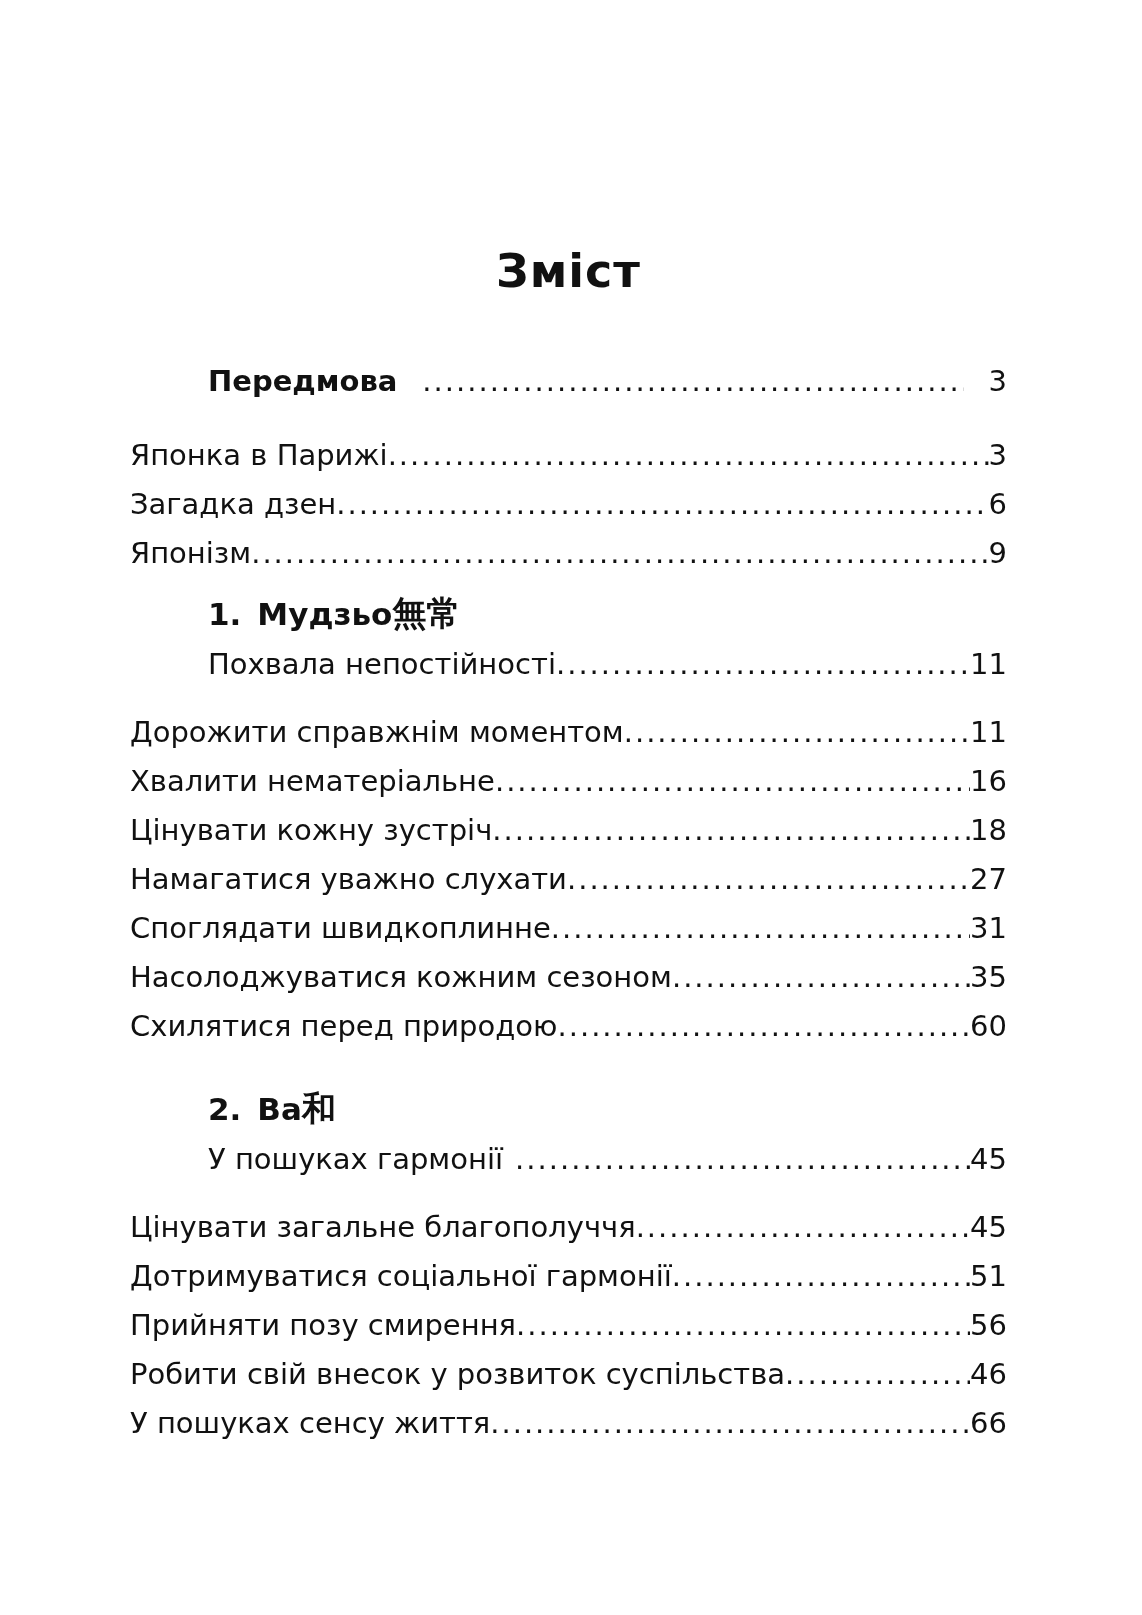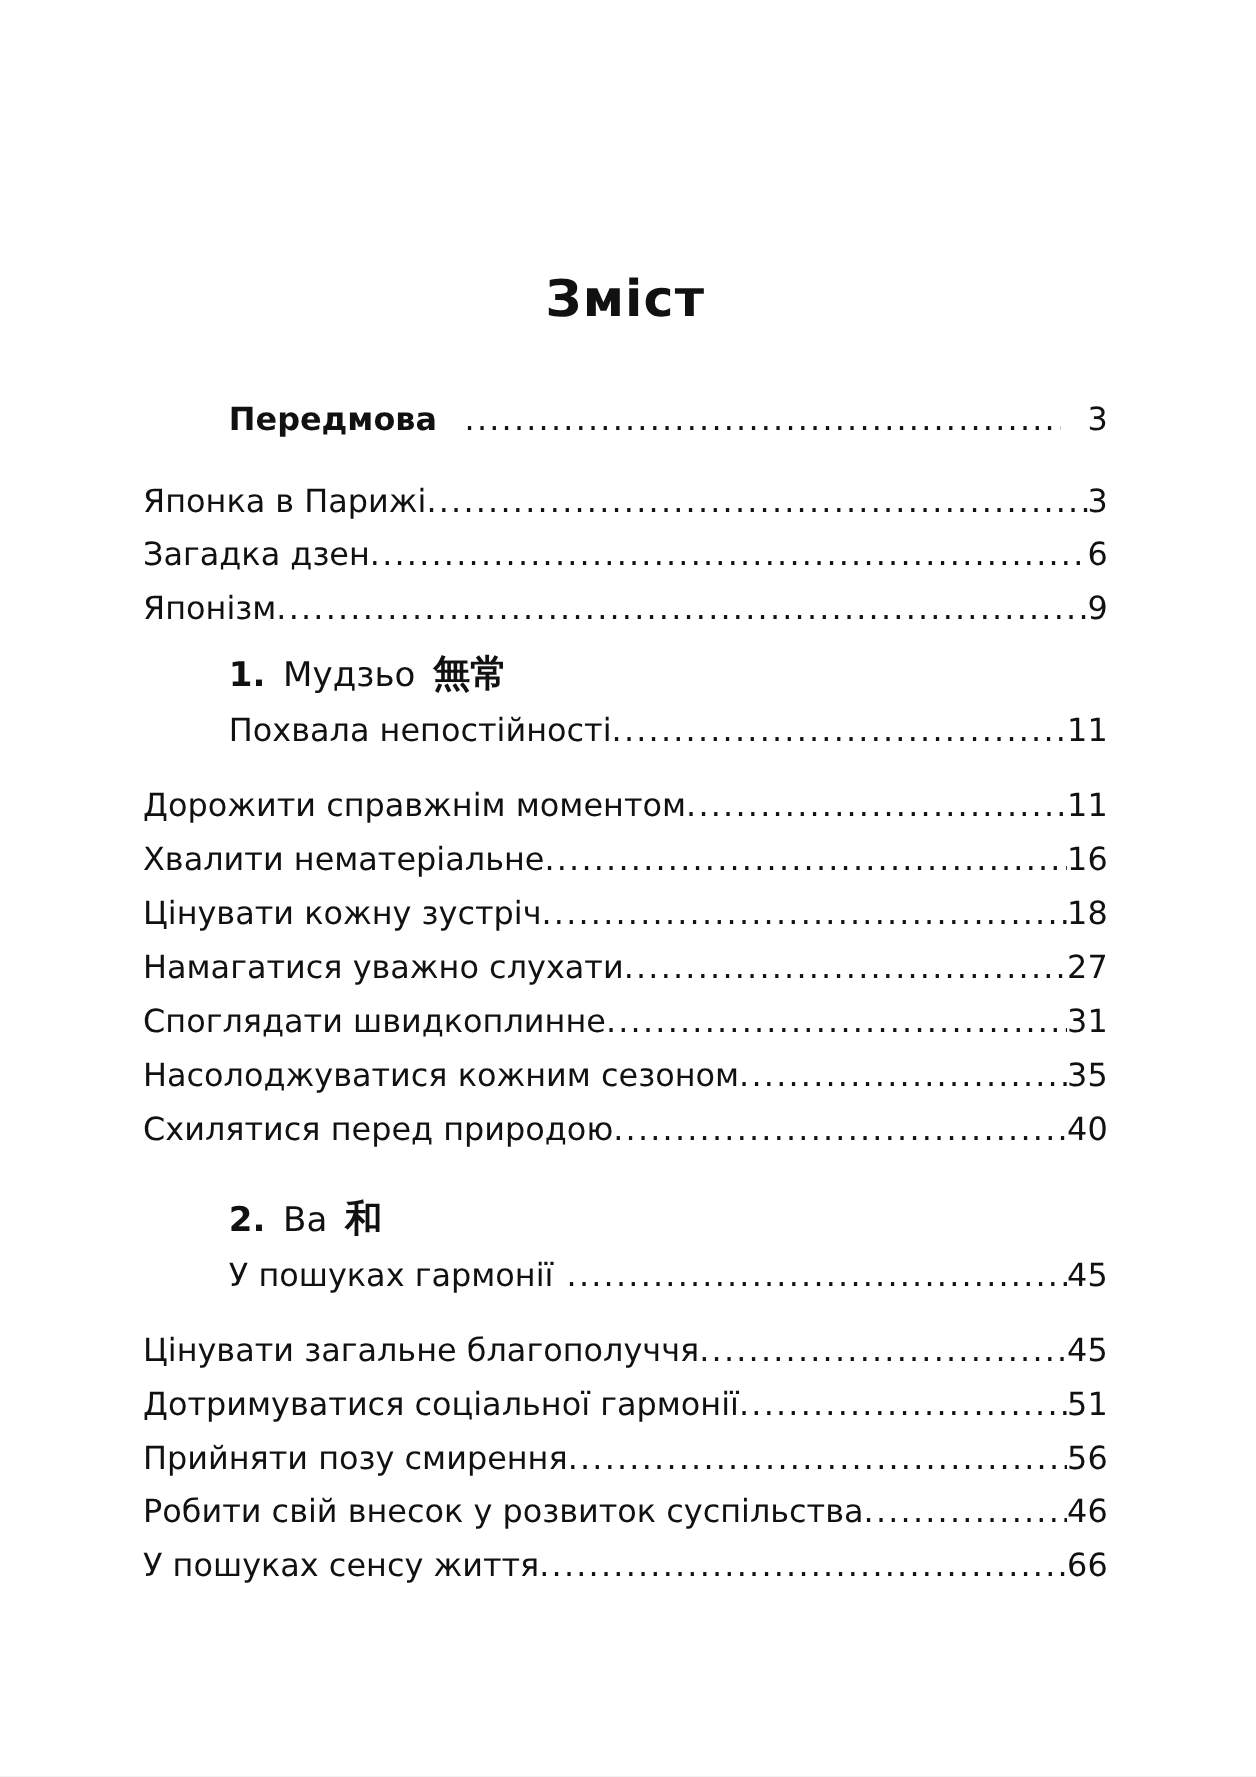--- a/index.html
+++ b/index.html
@@ -51,21 +51,21 @@
   .section { margin-top: 18px; }
   .section-2 { margin-top: 40px; }
   .section-head {
     padding-left: 78px;
     font-size: 31px;
     line-height: 46px;
     margin-bottom: 8px;
     white-space: nowrap;
   }
   .section-head .num { font-weight: bold; margin-right: 16px; }
-  .section-head .name { font-weight: normal; margin-right: 16px; }
+  .section-head .name { font-weight: bold; margin-right: 0; }
   .section-head .kanji { font-size: 34px; font-weight: bold; }
   .subtitle-row { padding-left: 78px; }
   .entries { margin-top: 30px; text-align: center; }
 </style>
 </head>
 <body>
 
 <div class="page">
 
   <h1 class="page-title">Зміст</h1>
@@ -130,21 +130,21 @@
         <span class="pagenum">31</span>
       </div>
       <div class="row">
         <span class="label">Насолоджуватися кожним сезоном</span>
         <span class="leader"></span>
         <span class="pagenum">35</span>
       </div>
       <div class="row">
         <span class="label">Схилятися перед природою</span>
         <span class="leader"></span>
-        <span class="pagenum">40</span>
+        <span class="pagenum">60</span>
       </div>
     </div>
   </div>
 
   <div class="section section-2">
     <div class="section-head">
       <span class="num">2.</span><span class="name">Ва</span><span class="kanji">和</span>
     </div>
     <div class="row subtitle-row">
       <span class="label">У пошуках гармонії</span>

